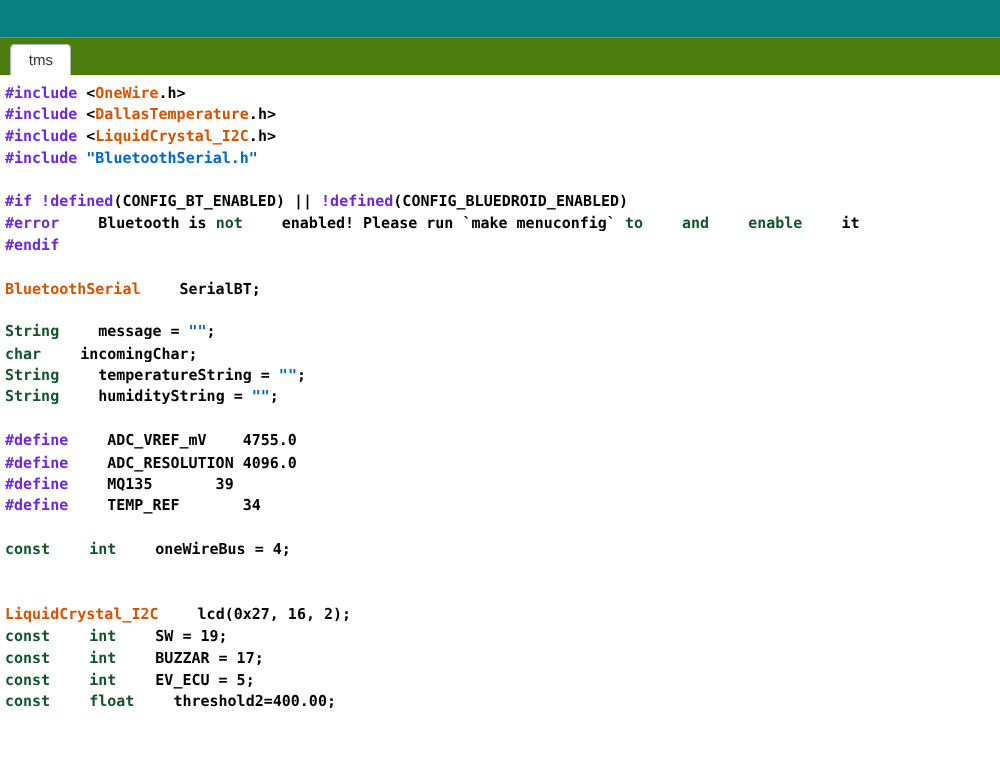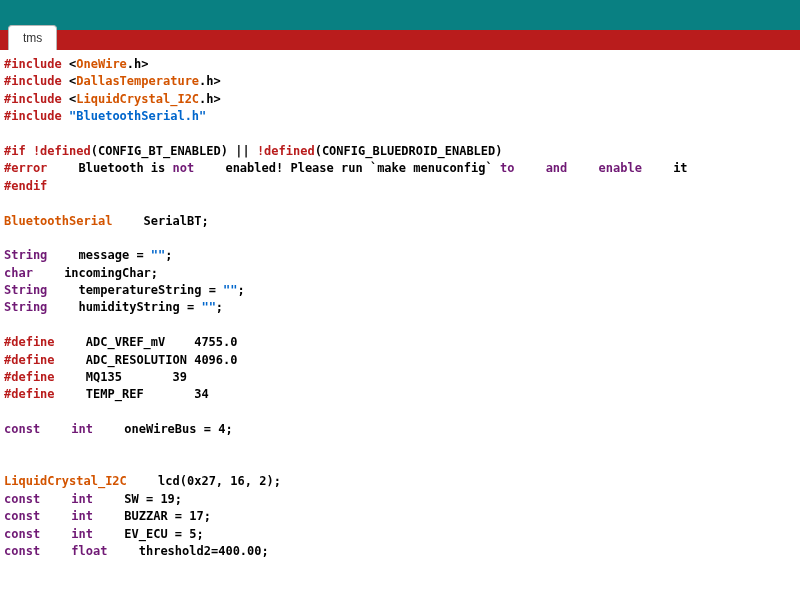--- a/index.html
+++ b/index.html
@@ -1,23 +1,23 @@
 <!DOCTYPE html>
 <html><head>
 <meta charset="utf-8">
 <style>
   * { margin: 0; padding: 0; box-sizing: border-box; }
   html, body { width: 800px; height: 611px; overflow: hidden; font-family: Monaco, Consolas, "Lucida Console", monospace; font-size: 12px; background: #fff; }
   .top-bar { height: 30px; background: #098082; width: 100%; }
-  .tabs-bar { height: 20px; background: #b91c1c; display: flex; align-items: flex-end; padding-left: 8px; }
+  .tabs-bar { height: 30px; background: #4d7c0f; display: flex; align-items: flex-end; padding-left: 8px; }
   .tab { background: #fff; border: 1px solid #b7b7b7; border-bottom: none; border-radius: 4px 4px 0 0; padding: 5px 14px; font-family: Arial, sans-serif; font-size: 12px; color: #333; margin-right: 4px; cursor: pointer; }
   .editor { background: #fff; padding: 6px 4px; line-height: 1.45; font-weight: bold; white-space: pre; overflow: hidden; }
-  .c-prep   { color: #b91c1c; }      
+  .c-prep   { color: #6d28d9; }      
   .c-type   { color: #d35400; }      
-  .c-kw     { color: #701a75; }      
+  .c-kw     { color: #14532d; }      
   .c-str    { color: #0066cc; }      
   .c-ident  { color: #000; margin-left: 24px; }         
   .c-punc   { color: #000; }
 </style>
 </head>
 <body>
 
 <div class="top-bar"></div>
 
 <div class="tabs-bar">

